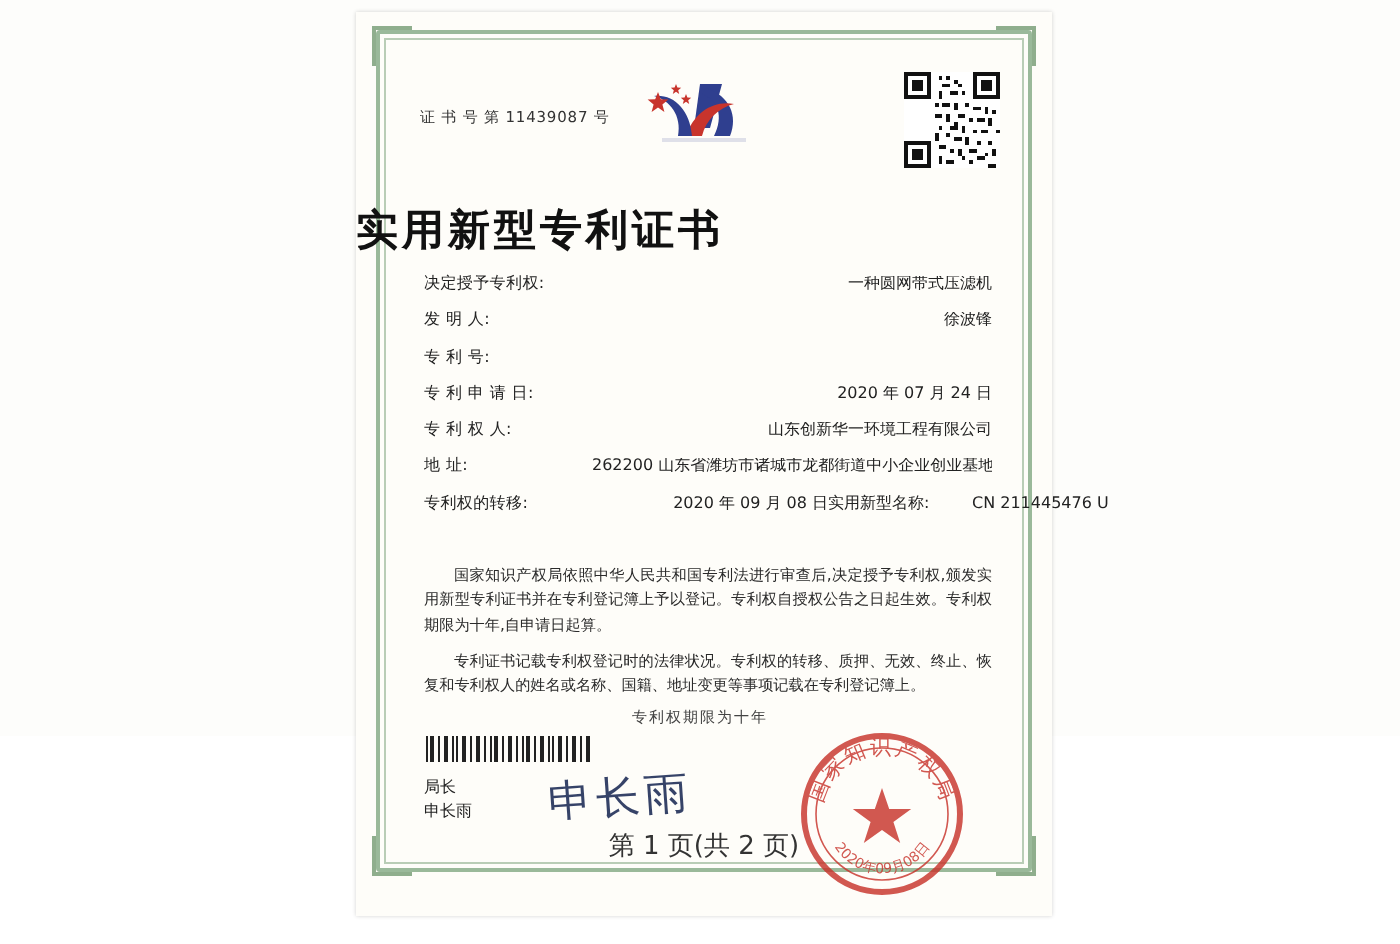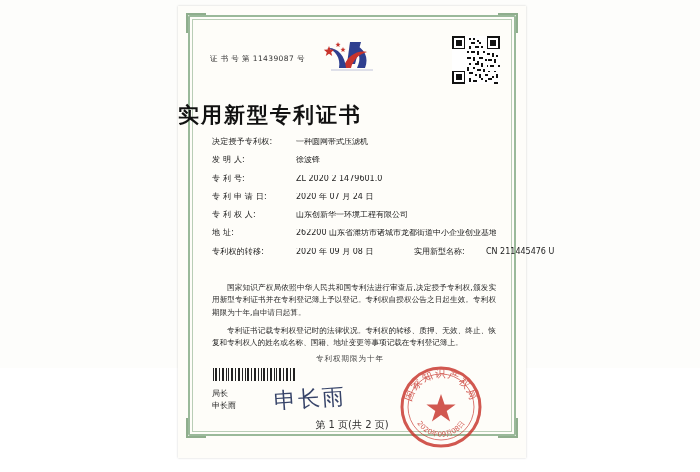--- a/index.html
+++ b/index.html
@@ -110,20 +110,21 @@
   .field-label {
     width: 84px;
     flex: 0 0 84px;
     letter-spacing: 0.2px;
     white-space: nowrap;
   }
   .field-value {
     flex: 1;
     white-space: nowrap;
     overflow: hidden;
+    text-align: right;
   }
   .field-row.dual .field-value {
     flex: 0 0 auto;
     width: 118px;
   }
   .field-row.dual .field-label2 {
     width: 72px;
     flex: 0 0 72px;
     white-space: nowrap;
   }
@@ -177,21 +178,21 @@
     top: 358px;
     width: 86px;
     height: 86px;
   }
   .page-foot {
     position: absolute;
     left: 0;
     right: 0;
     bottom: 26px;
     text-align: center;
-    font-size: 10px;
+    font-size: 13px;
     color: #333;
   }
   .doc-foot {
     position: absolute;
     left: 0;
     right: 0;
     bottom: 4px;
     text-align: center;
     font-size: 7.5px;
     color: #444;
@@ -303,21 +304,20 @@
       <div class="field-row">
         <div class="field-label">决定授予专利权:</div>
         <div class="field-value">一种圆网带式压滤机</div>
       </div>
       <div class="field-row">
         <div class="field-label">发 明 人:</div>
         <div class="field-value">徐波锋</div>
       </div>
       <div class="field-row">
         <div class="field-label">专 利 号:</div>
-        <div class="field-value">ZL 2020 2 1479601.0</div>
       </div>
       <div class="field-row">
         <div class="field-label">专 利 申 请 日:</div>
         <div class="field-value">2020 年 07 月 24 日</div>
       </div>
       <div class="field-row">
         <div class="field-label">专 利 权 人:</div>
         <div class="field-value">山东创新华一环境工程有限公司</div>
       </div>
       <div class="field-row">

